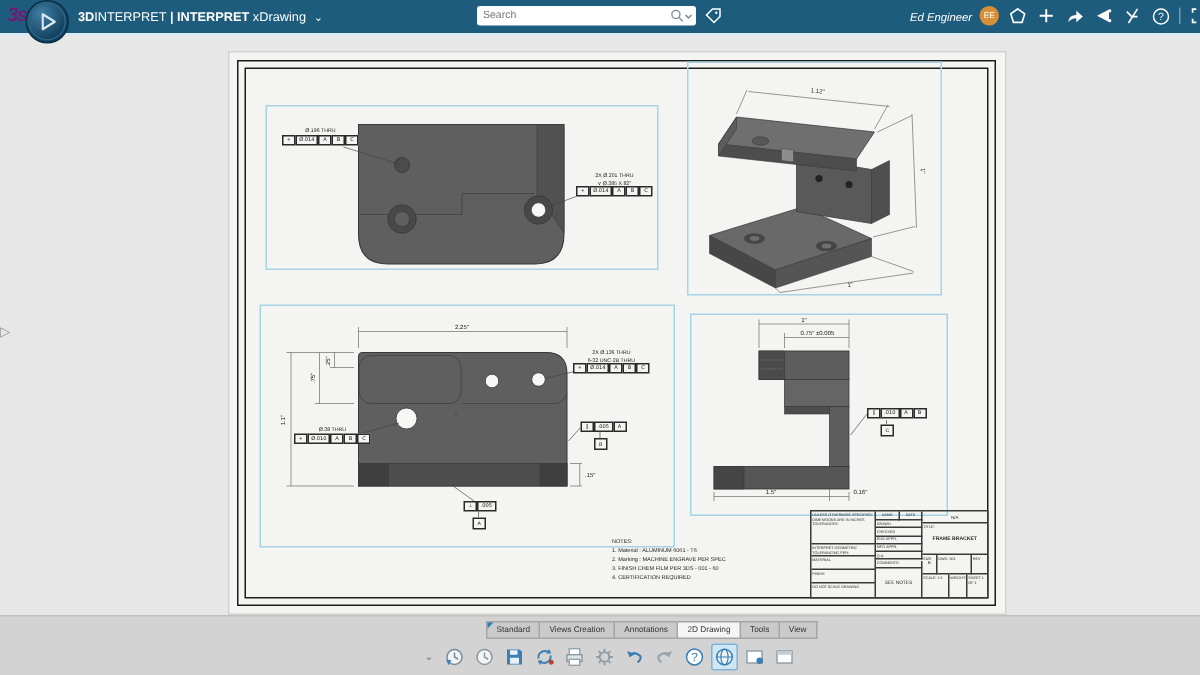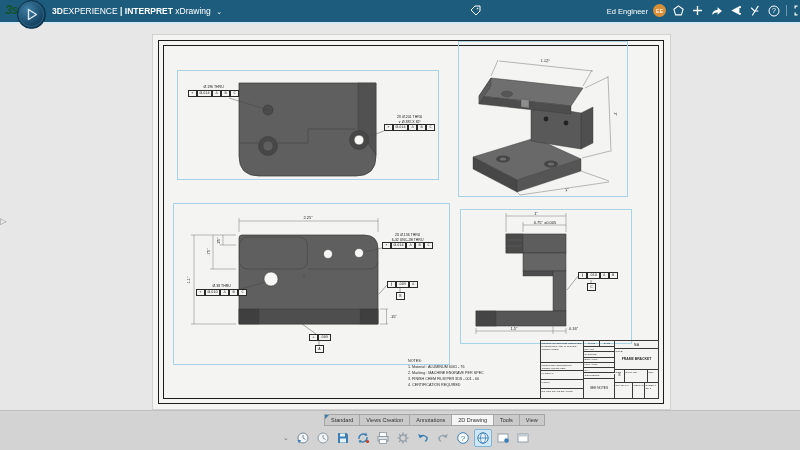--- a/index.html
+++ b/index.html
@@ -1,34 +1,34 @@
 <!DOCTYPE html>
 <html><head>
 <meta charset="utf-8">
 <style>
   html,body{margin:0;padding:0;background:#444;}
   #screen{position:relative;width:800px;height:450px;background:#e9e9e9;overflow:hidden;
           font-family:"Liberation Sans",sans-serif;}
   
   .topbar{position:absolute;left:0;top:0;width:800px;height:22px;background:#1e5c7d;z-index:30;}
   .topbar-sep{position:absolute;left:0;top:22px;width:800px;height:2px;background:#d8e9f3;z-index:29;}
-  .logo3ds{position:absolute;left:5px;top:2px;color:#14532d;font-weight:bold;font-style:italic;
+  .logo3ds{position:absolute;left:5px;top:2px;color:#701a75;font-weight:bold;font-style:italic;
            font-size:13px;letter-spacing:-1px;z-index:32;}
   .compass{position:absolute;left:17px;top:0px;width:27px;height:27px;border-radius:50%;
            background:radial-gradient(circle at 35% 30%,#3f7ea3,#123f5d 70%,#0a2e44);
            border:1px solid #0a2e44;z-index:33;display:flex;align-items:center;justify-content:center;}
   .brand{position:absolute;left:52px;top:6px;color:#fff;font-size:8.5px;white-space:nowrap;z-index:32;}
   .brand b{font-weight:bold;}
   .brand .chev{font-size:7px;margin-left:3px;}
   .searchbox{position:absolute;left:318px;top:4px;width:146px;height:13px;background:#fff;
              border-radius:2px;display:flex;align-items:center;z-index:32;}
   .searchbox input{flex:1;border:none;outline:none;background:transparent;font-size:7px;
                    padding:0 4px;color:#333;font-family:"Liberation Sans",sans-serif;}
   .tbicon{display:inline-flex;align-items:center;justify-content:center;}
-  .user{position:absolute;left:600px;top:7px;width:48px;text-align:right;color:#fff;font-size:7.5px;z-index:32;}
+  .user{position:absolute;left:600px;top:7px;width:48px;text-align:right;color:#fff;font-size:7.5px;z-index:32;font-style:italic;}
   .avatar{position:absolute;left:653px;top:4px;width:13px;height:13px;border-radius:50%;
           background:#d98e38;color:#fff;font-size:5.5px;display:flex;align-items:center;
           justify-content:center;z-index:32;}
   .ticons{position:absolute;left:672px;top:4px;display:flex;gap:6px;align-items:center;z-index:32;}
   .ticons .btn{width:13px;height:13px;display:flex;align-items:center;justify-content:center;}
   .tdivider{width:1px;height:11px;background:#6e9ab2;}
   
   .canvas{position:absolute;left:0;top:24px;width:800px;height:386px;background:#e7e7e7;}
   .paper{position:absolute;left:152px;top:34px;width:517px;height:374px;background:#f4f4f2;
          border:1px solid #d2d2d0;}
@@ -65,24 +65,38 @@
   .tool.selected{background:#cfe6f5;border:1px solid #7fb4d6;box-sizing:border-box;}
   .panel-expand{position:absolute;left:0px;top:216px;color:#9a9a9a;font-size:9px;z-index:20;}
 </style>
 </head>
 <body>
 
 <div id="screen">
 
   <div class="topbar">
     <div class="brand">
-      <b>3D</b><span>EXPERIENCE</span>
+      <b>3D</b><span>INTERPRET</span>
       <b>| INTERPRET</b>
       <span>xDrawing</span>
       <span class="chev">⌄</span>
+    </div>
+    <div class="searchbox">
+      <input placeholder="Search" style="">
+      <span class="tbicon">
+        <svg width="9" height="9" viewBox="0 0 10 10">
+            <circle cx="4" cy="4" r="3" fill="none" stroke="#7a8a96" stroke-width="1"></circle>
+            <path d="M6.2 6.2 L9 9" stroke="#7a8a96" stroke-width="1"></path>
+          </svg>
+      </span>
+      <span class="tbicon" style="padding-right:2px;">
+        <svg width="6" height="6" viewBox="0 0 6 6">
+            <path d="M1 2 L3 4 L5 2" fill="none" stroke="#7a8a96" stroke-width="1"></path>
+          </svg>
+      </span>
     </div>
     <span class="tbicon" style="position:absolute;left:470px;top:5px;">
       <svg width="11" height="11" viewBox="0 0 11 11">
           <path d="M1 5 L5 1 H10 V6 L6 10 Z" fill="none" stroke="#fff" stroke-width="1"></path>
           <circle cx="7.5" cy="3.5" r="0.8" fill="#fff"></circle>
         </svg>
     </span>
     <div class="user">Ed Engineer</div>
     <div class="avatar">EE</div>
     <div class="ticons">

